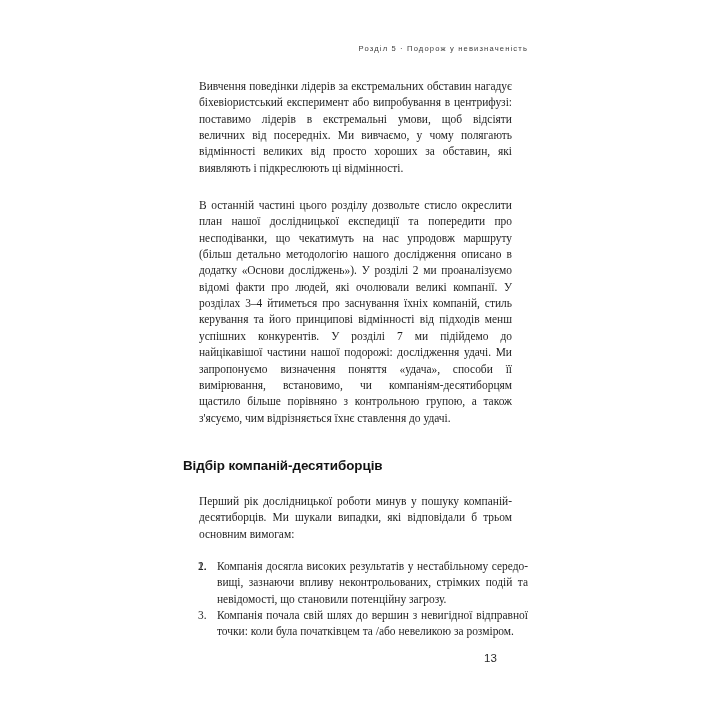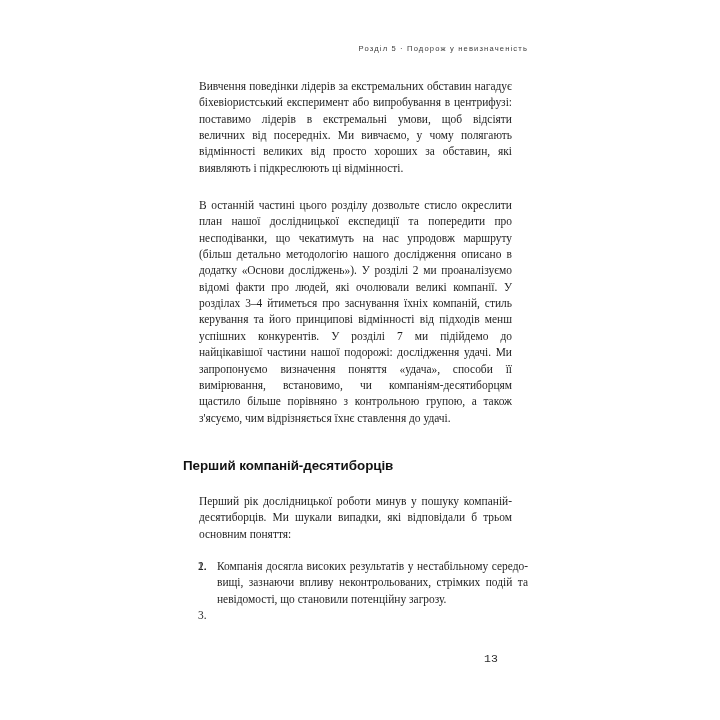--- a/index.html
+++ b/index.html
@@ -116,54 +116,55 @@
 
   .post-list {
     margin-top: 20px !important;
   }
 
   
   .folio {
     position: absolute;
     left: 484px;
     top: 652px;
-    font-family: Liberation Mono, monospace;
+    font-family: Liberation Sans, sans-serif;
     font-size: 11.5px;
     font-weight: 400;
     color: #2b2b2b;
     letter-spacing: 0.2px;
   }
 </style>
 </head>
 <body>
 
 <div class="page">
 
   <div class="running-head">Розділ 5 · Подорож у невизначеність</div>
 
   <div class="column">
 
     <p class="body-text">Вивчення поведінки лідерів за екстремальних обставин нагадує біхевіористський експеримент або випробування в центрифузі: поставимо лідерів в екстремальні умови, щоб відсіяти величних від посередніх. Ми вивчаємо, у чому полягають відмінності вели­ких від просто хороших за обставин, які виявляють і підкреслю­ють ці відмінності.</p>
 
     <p class="body-text para-gap-large">В останній частині цього розділу дозвольте стисло окреслити план нашої дослідницької експедиції та попередити про несподіванки, що чекатимуть на нас упродовж маршруту (більш детально методологію нашого дослідження описано в додатку «Основи досліджень»). У роз­ділі 2 ми проаналізуємо відомі факти про людей, які очолювали великі компанії. У розділах 3–4 йтиметься про заснування їхніх компаній, стиль керування та його принципові відмінності від підходів менш успішних конкурентів. У розділі 7 ми підійдемо до найцікавішої части­ни нашої подорожі: дослідження удачі. Ми запропонуємо визначення поняття «удача», способи її вимірювання, встановимо, чи компані­ям-десятиборцям щастило більше порівняно з контрольною групою, а також з'ясуємо, чим відрізняється їхнє ставлення до удачі.</p>
 
-    <h2 class="section-heading">Перший компаній-десятиборців</h2>
+    <h2 class="section-heading">Відбір компаній-десятиборців</h2>
 
-    <p class="body-text after-heading">Перший рік дослідницької роботи минув у пошуку компаній-деся­тиборців. Ми шукали випадки, які відповідали б трьом основним поняття:</p>
+    <p class="body-text after-heading">Перший рік дослідницької роботи минув у пошуку компаній-деся­тиборців. Ми шукали випадки, які відповідали б трьом основним вимогам:</p>
 
     <ol class="req-list">
       <li>
         <span class="marker">1.</span>
       </li>
       <li>
         <span class="marker">2.</span>
         <span class="item-text">Компанія досягла високих результатів у нестабільному середо­вищі, зазнаючи впливу неконтрольованих, стрімких подій та невідомості, що становили потенційну загрозу.</span>
       </li>
       <li>
         <span class="marker">3.</span>
+        <span class="item-text">Компанія почала свій шлях до вершин з невигідної відправної точки: коли була початківцем та /або невеликою за розміром.</span>
       </li>
     </ol>
 
 
   </div>
 
   <div class="folio">13</div>
 
 </div>
 

